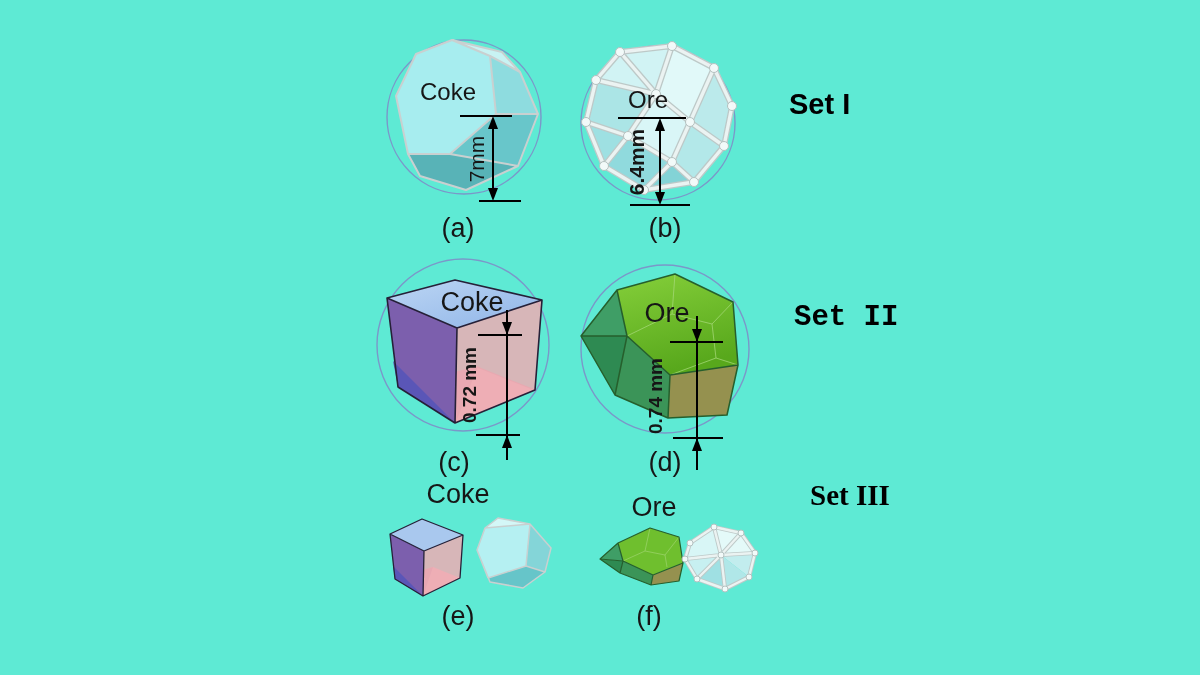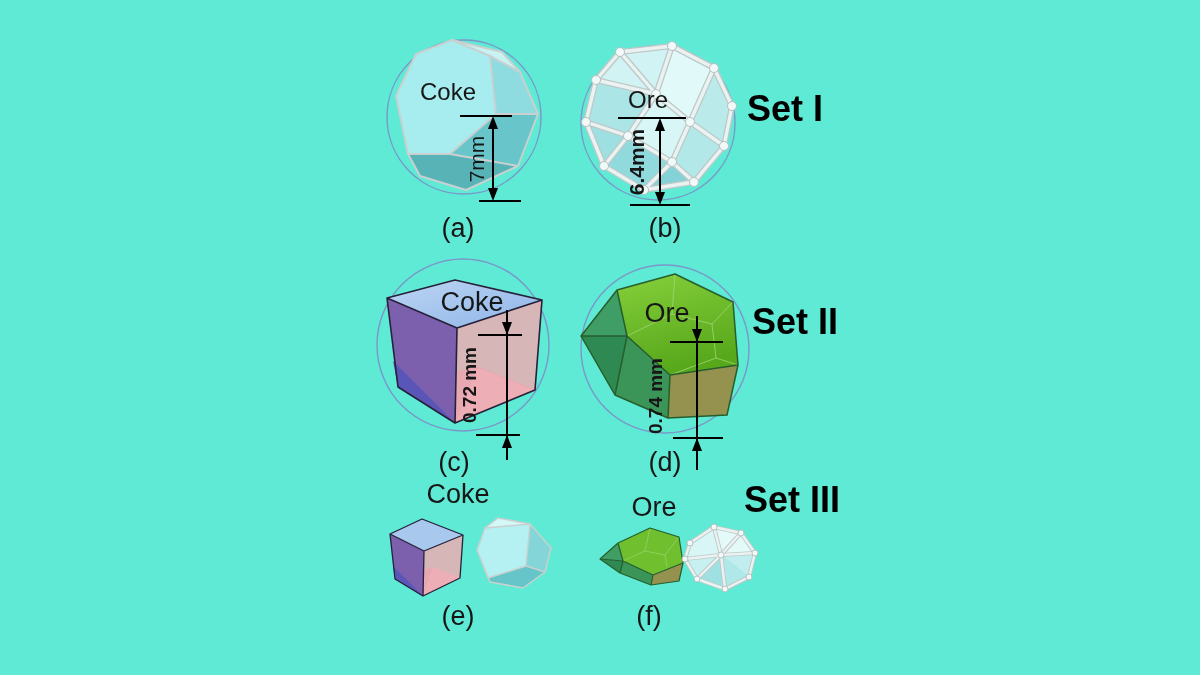--- a/index.html
+++ b/index.html
@@ -1,20 +1,20 @@
 <!DOCTYPE html>
 <html><head>
 <meta charset="utf-8">
 <style>
   html,body{margin:0;padding:0;background:#fff;}
   .stage{position:relative;width:1200px;height:675px;background:#5eead4;overflow:hidden;
          font-family:"Liberation Sans",sans-serif;}
   .panel{position:absolute;}
   .caption{position:absolute;font-size:27px;color:#161616;text-align:center;width:54px;}
-  .setlabel{position:absolute;font-size:36px;font-weight:bold;color:#000;white-space:nowrap;}
+  .setlabel{position:absolute;font-size:29px;font-weight:bold;color:#000;white-space:nowrap;margin-left:42px;}
   .matlabel{position:absolute;font-size:27px;color:#161616;text-align:center;}
   svg{display:block;}
   svg text{font-family:"Liberation Sans",sans-serif;fill:#161616;}
   .ring{fill:none;stroke:#7b97c9;stroke-width:1.4;}
   .edges-light{fill:none;stroke:#c9d0d0;stroke-width:2;stroke-linejoin:round;}
   .edges-dark{fill:none;stroke:#262038;stroke-width:1.6;stroke-linejoin:round;}
   .edges-green{fill:none;stroke:#265f2c;stroke-width:1.5;stroke-linejoin:round;}
   .facet{fill:none;stroke:#a6d878;stroke-width:1;opacity:.75;}
   .tube-outer{fill:none;stroke:#c3c8c8;stroke-width:6;stroke-linecap:round;stroke-linejoin:round;}
   .tube-inner{fill:none;stroke:#f3f4f4;stroke-width:3.4;stroke-linecap:round;stroke-linejoin:round;}
@@ -219,22 +219,22 @@
             <circle class="node" cx="132" cy="74" r="3"></circle>
           <circle class="node" cx="104" cy="64" r="3"></circle>
             <circle class="node" cx="92" cy="44" r="3"></circle>
           <circle class="node" cx="128" cy="40" r="3"></circle>
         </g>
       </g>
     </svg>
   </div>
 
   <div class="setlabel" style="left:747px;top:88px;">Set I</div>
-  <div class="setlabel" style="left:752px;top:301px;">Set II</div>
-  <div class="setlabel" style="left:744px;top:479px;">Set III</div>
+  <div class="setlabel" style="left:752px;top:301px;font-family:Liberation Mono, monospace;">Set II</div>
+  <div class="setlabel" style="left:768px;top:479px;font-family:Liberation Serif, serif;">Set III</div>
 
   <div class="matlabel" style="left:420px;top:479px;width:76px;">Coke</div>
   <div class="matlabel" style="left:624px;top:492px;width:60px;">Ore</div>
 
   <div class="caption" style="left:431px;top:213px;">(a)</div>
   <div class="caption" style="left:638px;top:213px;">(b)</div>
   <div class="caption" style="left:427px;top:447px;">(c)</div>
   <div class="caption" style="left:638px;top:447px;">(d)</div>
   <div class="caption" style="left:431px;top:601px;">(e)</div>
   <div class="caption" style="left:622px;top:601px;">(f)</div>

